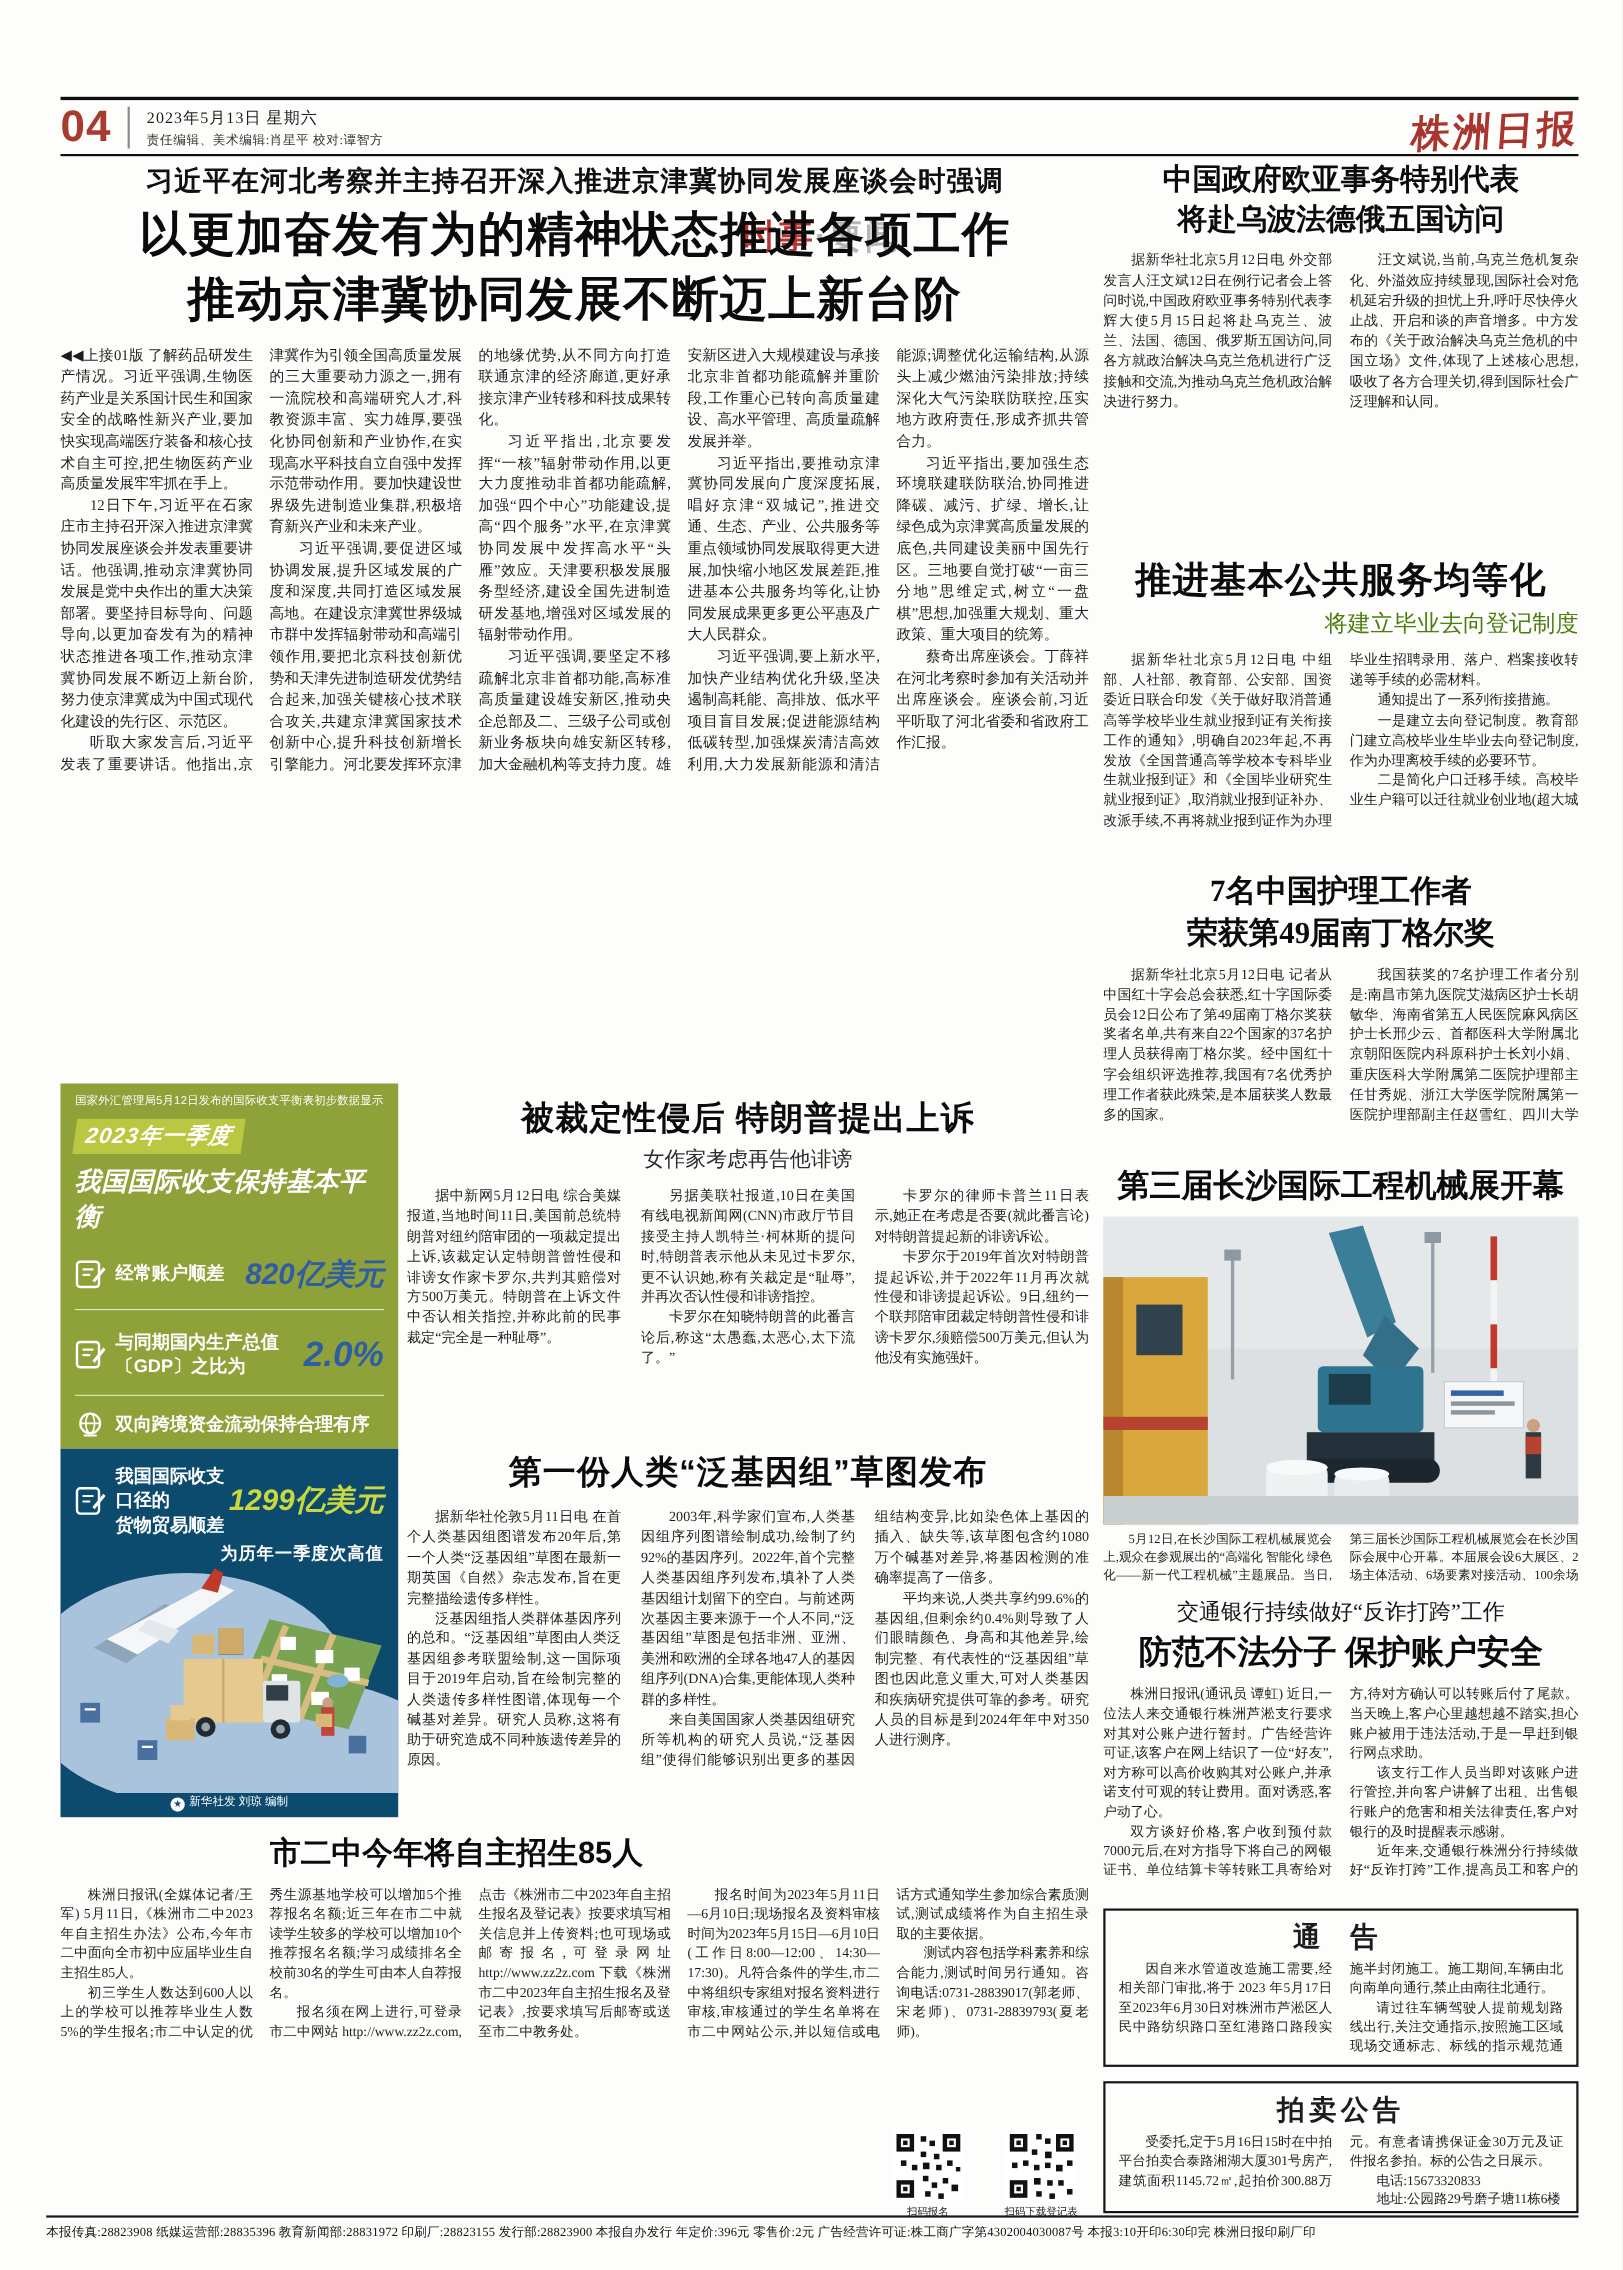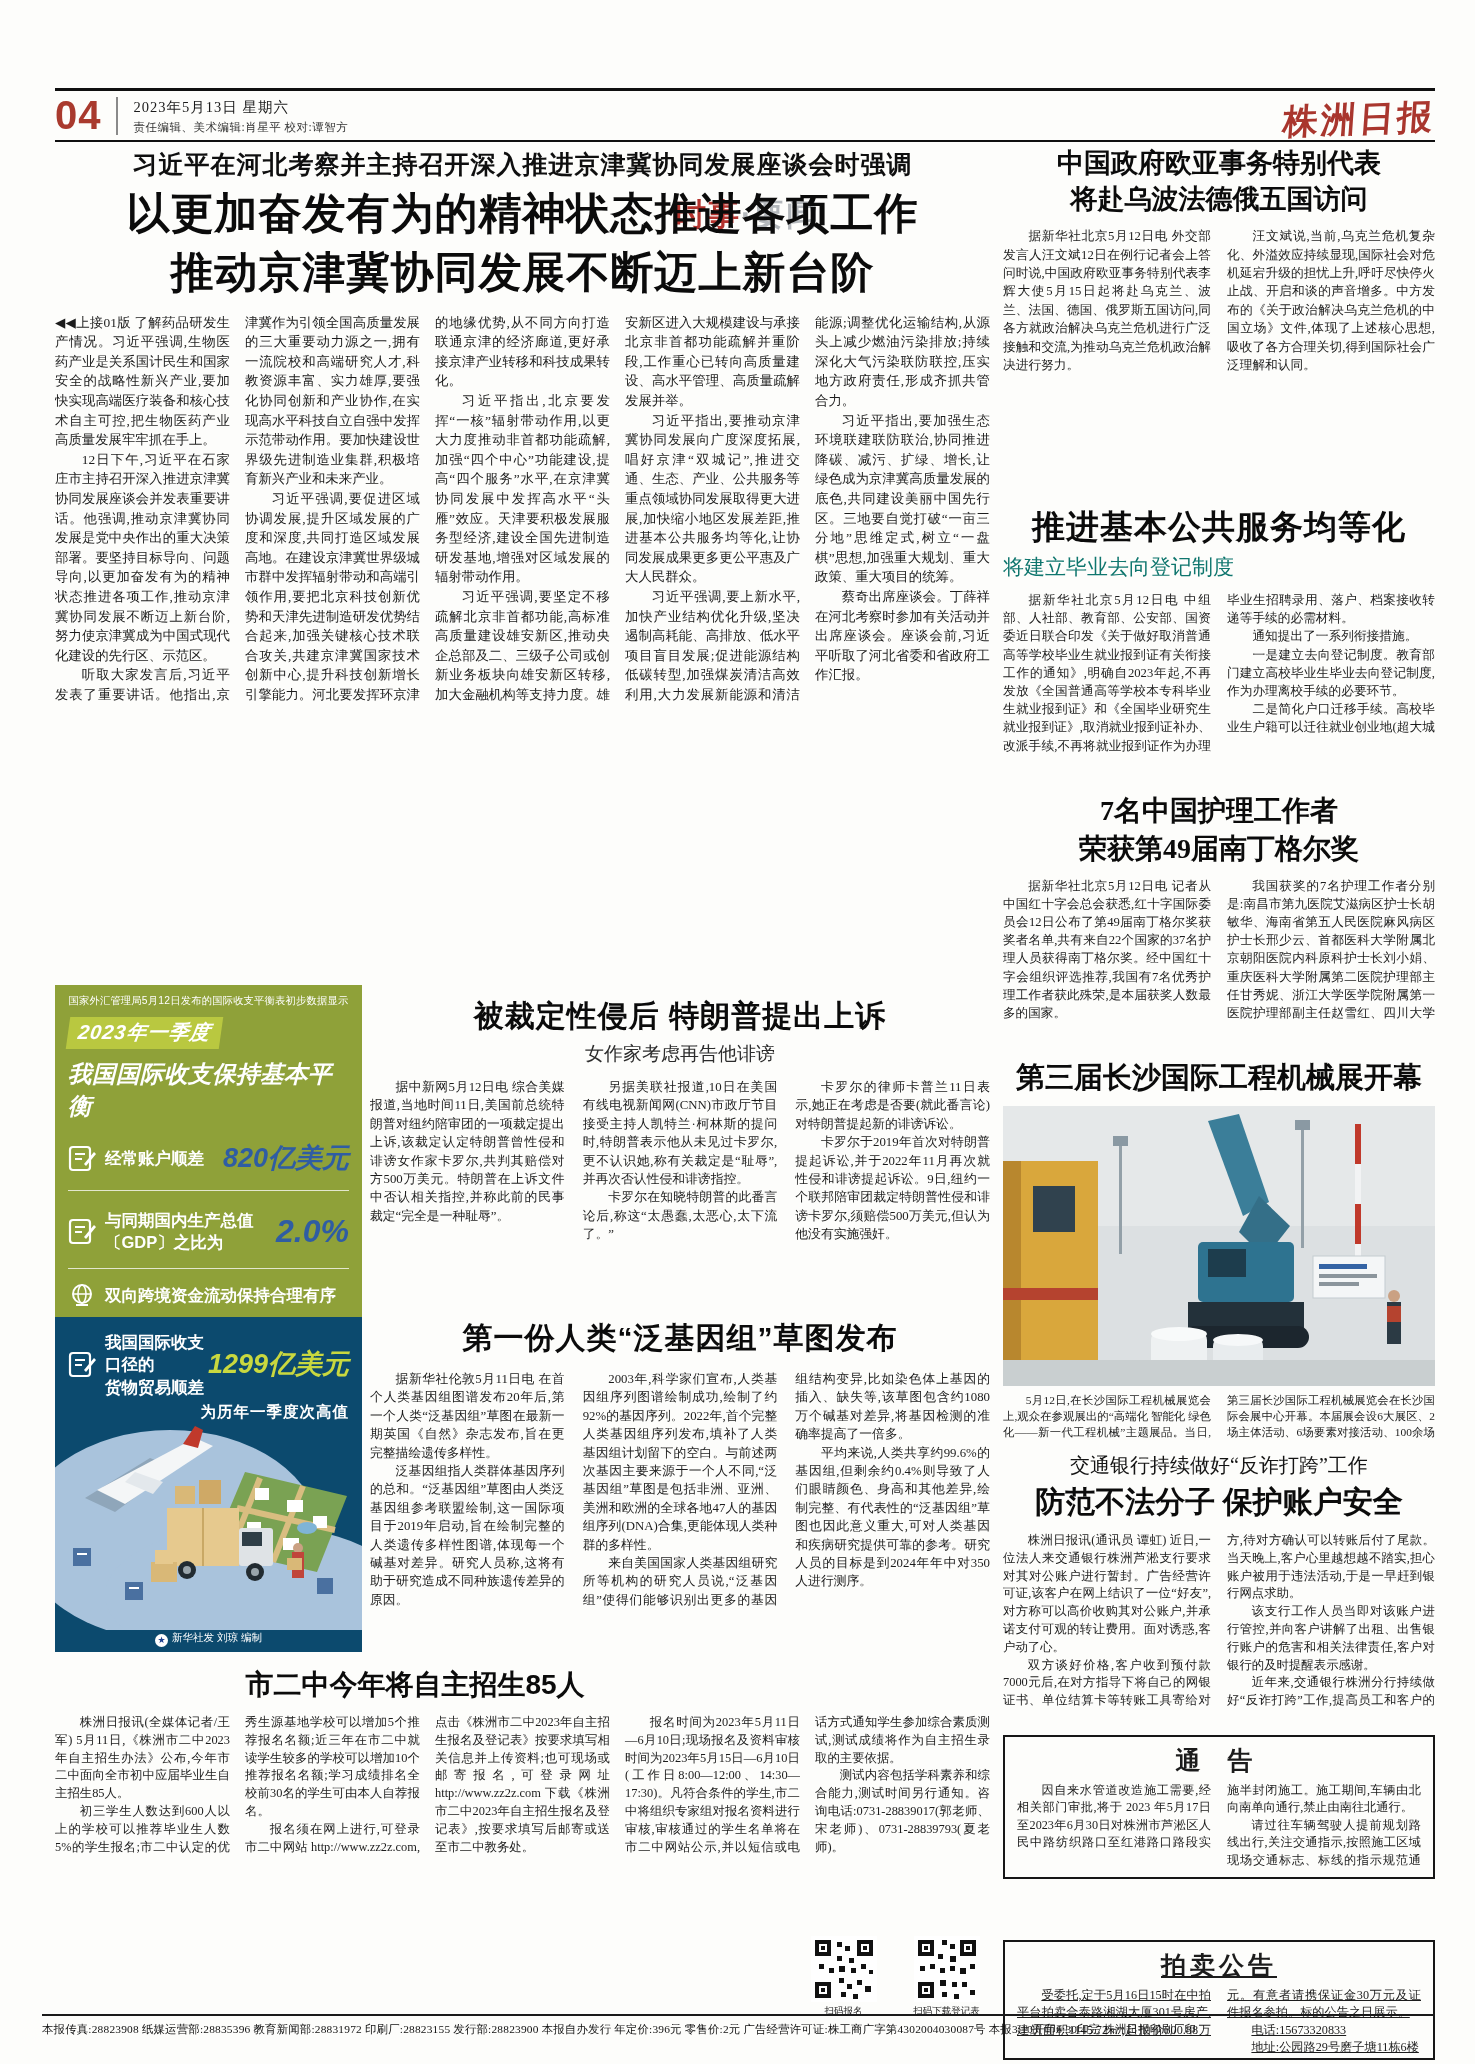--- a/index.html
+++ b/index.html
@@ -33,21 +33,21 @@
   .body{text-align:justify;overflow:hidden;}
   .cols2{column-count:2;column-gap:16px;}
   .cols3{column-count:3;column-gap:18px;}
   .cols5{column-count:5;column-gap:15px;}
   
   .rr{left:1003px;width:432px;}
   .rr-t{white-space:nowrap;text-align:center;font-weight:900;color:#0b0b0b;}
   .envoy-t{font-size:27px;line-height:1.32;}
   .envoy-body{margin-top:10px;height:258px;font-size:12.7px;line-height:18.4px;}
   .bd-t{font-size:33px;letter-spacing:1px;}
-  .bd-sub{text-align:left;font-size:21px;color:#0f766e;margin-top:3px;}
+  .bd-sub{text-align:right;font-size:21px;color:#4d7c0f;margin-top:3px;}
   .bd-body{margin-top:10px;height:178px;font-size:12.7px;line-height:18.2px;}
   .ng-t{font-size:28px;line-height:1.35;font-family:"Liberation Serif",serif;}
   .ng-body{margin-top:9px;height:168px;font-size:12.6px;line-height:18.2px;}
   .expo-t{font-size:29px;font-family:"Liberation Serif",serif;}
   .photo{width:432px;height:280px;margin-top:8px;display:block;}
   .expo-cap{margin-top:7px;height:58px;font-size:11.4px;line-height:15.8px;}
   .bank-kicker{text-align:center;font-size:20px;color:#141414;}
   .bank-t{font-size:30px;margin-top:3px;font-family:"Liberation Serif",serif;}
   .bank-body{margin-top:9px;height:192px;font-size:12.4px;line-height:17.8px;}
   .noticebox{border:2px solid #161616;padding:7px 12px 6px;background:#fdfdfb;}
@@ -303,21 +303,21 @@
   </div>
 
   <div class="abs rr noticebox" style="top:1735px;height:144px;box-sizing:border-box;width:432px;">
     <div class="notice-t sans">通  告</div>
     <div class="body cols2 notice-body notice-list" style="height:98px;">
         <p>因自来水管道改造施工需要,经相关部门审批,将于 2023 年5月17日至2023年6月30日对株洲市芦淞区人民中路纺织路口至红港路口路段实施半封闭施工。施工期间,车辆由北向南单向通行,禁止由南往北通行。</p>
         <p>请过往车辆驾驶人提前规划路线出行,关注交通指示,按照施工区域现场交通标志、标线的指示规范通行,自觉服从交警和现场管理人员的指挥,安全驾驶,文明出行,由此带来的不便敬请谅解。</p>
       </div>
   </div>
 
-  <div class="abs rr noticebox" style="top:1940px;height:120px;box-sizing:border-box;width:432px;text-decoration:underline;">
+  <div class="abs rr noticebox" style="top:1892px;height:120px;box-sizing:border-box;width:432px;">
     <div class="notice-t sans" style="letter-spacing:4px;">拍卖公告</div>
     <div class="body cols2 notice-body auction-list" style="height:76px;">
         <p>受委托,定于5月16日15时在中拍平台拍卖合泰路湘湖大厦301号房产,建筑面积1145.72㎡,起拍价300.88万元。有意者请携保证金30万元及证件报名参拍。标的公告之日展示。</p>
         <p>电话:15673320833</p>
         <p>地址:公园路29号磨子塘11栋6楼</p>
       </div>
   </div>
 
   <div class="abs trump">
     <div class="c-t sans">被裁定性侵后  特朗普提出上诉</div>

